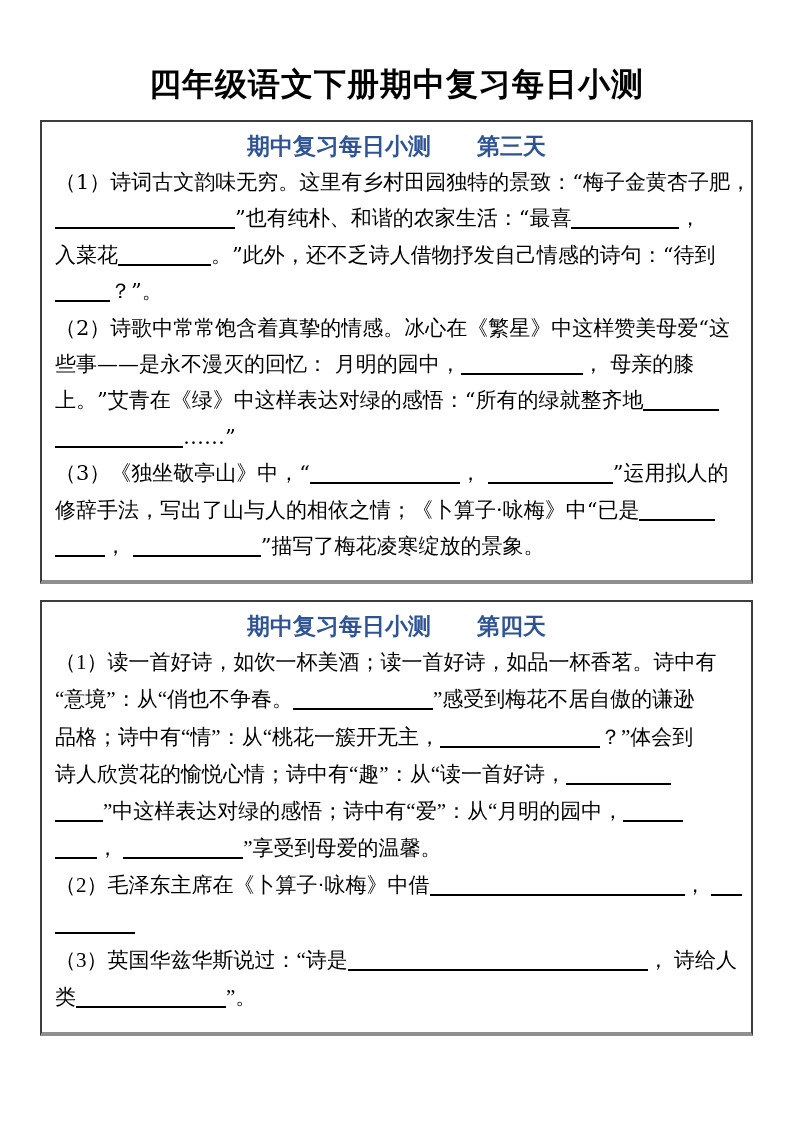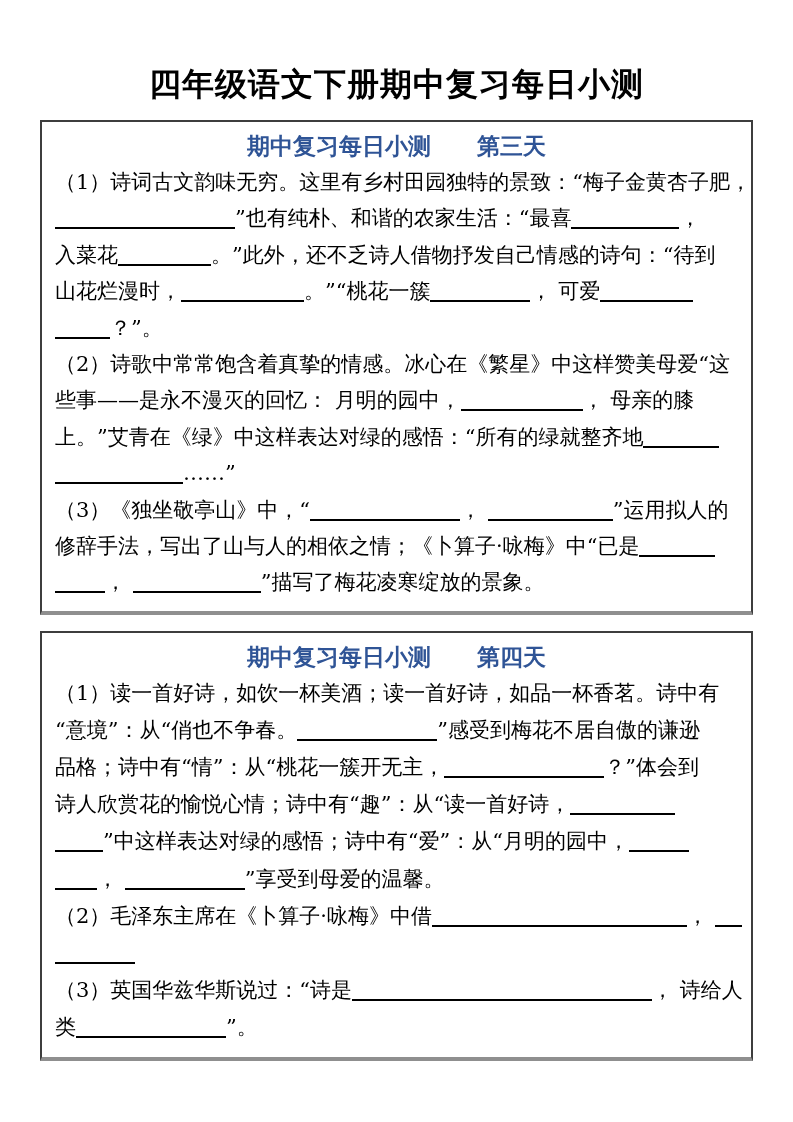--- a/index.html
+++ b/index.html
@@ -20,41 +20,41 @@
     line-height: 40px;
     letter-spacing: 1px;
     white-space: pre;
   }
   .quiz-box {
     box-sizing: border-box;
     width: 713px;
     margin-left: 40px;
     border: 2px solid #3d3d3d;
     border-bottom: 4px solid #8f8f8f;
-    padding: 6px 13px 10px 13px;
+    padding: 6px 13px 16px 13px;
     background: #ffffff;
   }
   .quiz-box.first { margin-top: 12px; }
   .quiz-box.second { margin-top: 16px; }
   .box-heading {
     text-align: center;
     font-size: 23px;
     font-weight: bold;
     color: #2F5496;
     line-height: 36px;
     white-space: pre;
   }
   .text-line {
     font-size: 21px;
     white-space: pre;
     overflow: hidden;
     width: 687px;
   }
   .quiz-box.first .text-line { line-height: 36.4px; height: 36.4px; }
-  .quiz-box.second .text-line { line-height: 37.2px; height: 37.2px; }
+  .quiz-box.second .text-line { line-height: 37.2px; height: 37.2px; font-family: Liberation Serif, serif; }
   .blank {
     display: inline-block;
     height: 0;
     border-bottom: 2px solid #000000;
     vertical-align: -4px;
   }
   .run { }
 </style>
 </head>
 <body>
@@ -62,21 +62,20 @@
 <div class="page">
 
   <h1 class="page-title">四年级语文下册期中复习每日小测</h1>
 
   <section class="quiz-box first">
     <div class="box-heading" style="color: rgb(47, 84, 150);">期中复习每日小测　　第三天</div>
     <div class="lines">
         <div class="text-line"><span class="run">（1）诗词古文韵味无穷。这里有乡村田园独特的景致：“梅子金黄杏子肥，</span></div>
         <div class="text-line"><span class="blank" style="width: 180px;"></span><span class="run">”也有纯朴、和谐的农家生活：“最喜</span><span class="blank" style="width: 108px;"></span><span class="run">，</span></div>
         <div class="text-line"><span class="run">入菜花</span><span class="blank" style="width: 93px;"></span><span class="run">。”此外，还不乏诗人借物抒发自己情感的诗句：“待到</span></div>
-        <div class="text-line"><span class="run">山花烂漫时，</span><span class="blank" style="width: 123px;"></span><span class="run">。”“桃花一簇</span><span class="blank" style="width: 100px;"></span><span class="run">， 可爱</span><span class="blank" style="width: 93px;"></span></div>
         <div class="text-line"><span class="blank" style="width: 55px;"></span><span class="run">？”。</span></div>
         <div class="text-line"><span class="run">（2）诗歌中常常饱含着真挚的情感。冰心在《繁星》中这样赞美母爱“这</span></div>
         <div class="text-line"><span class="run">些事——是永不漫灭的回忆： 月明的园中，</span><span class="blank" style="width: 122px;"></span><span class="run">， 母亲的膝</span></div>
         <div class="text-line"><span class="run">上。”艾青在《绿》中这样表达对绿的感悟：“所有的绿就整齐地</span><span class="blank" style="width: 76px;"></span></div>
         <div class="text-line"><span class="blank" style="width: 128px;"></span><span class="run">……”</span></div>
         <div class="text-line"><span class="run">（3）《独坐敬亭山》中，“</span><span class="blank" style="width: 150px;"></span><span class="run">， </span><span class="blank" style="width: 125px;"></span><span class="run">”运用拟人的</span></div>
         <div class="text-line"><span class="run">修辞手法，写出了山与人的相依之情；《卜算子·咏梅》中“已是</span><span class="blank" style="width: 76px;"></span></div>
         <div class="text-line"><span class="blank" style="width: 50px;"></span><span class="run">， </span><span class="blank" style="width: 128px;"></span><span class="run">”描写了梅花凌寒绽放的景象。</span></div>
       </div>
   </section>

